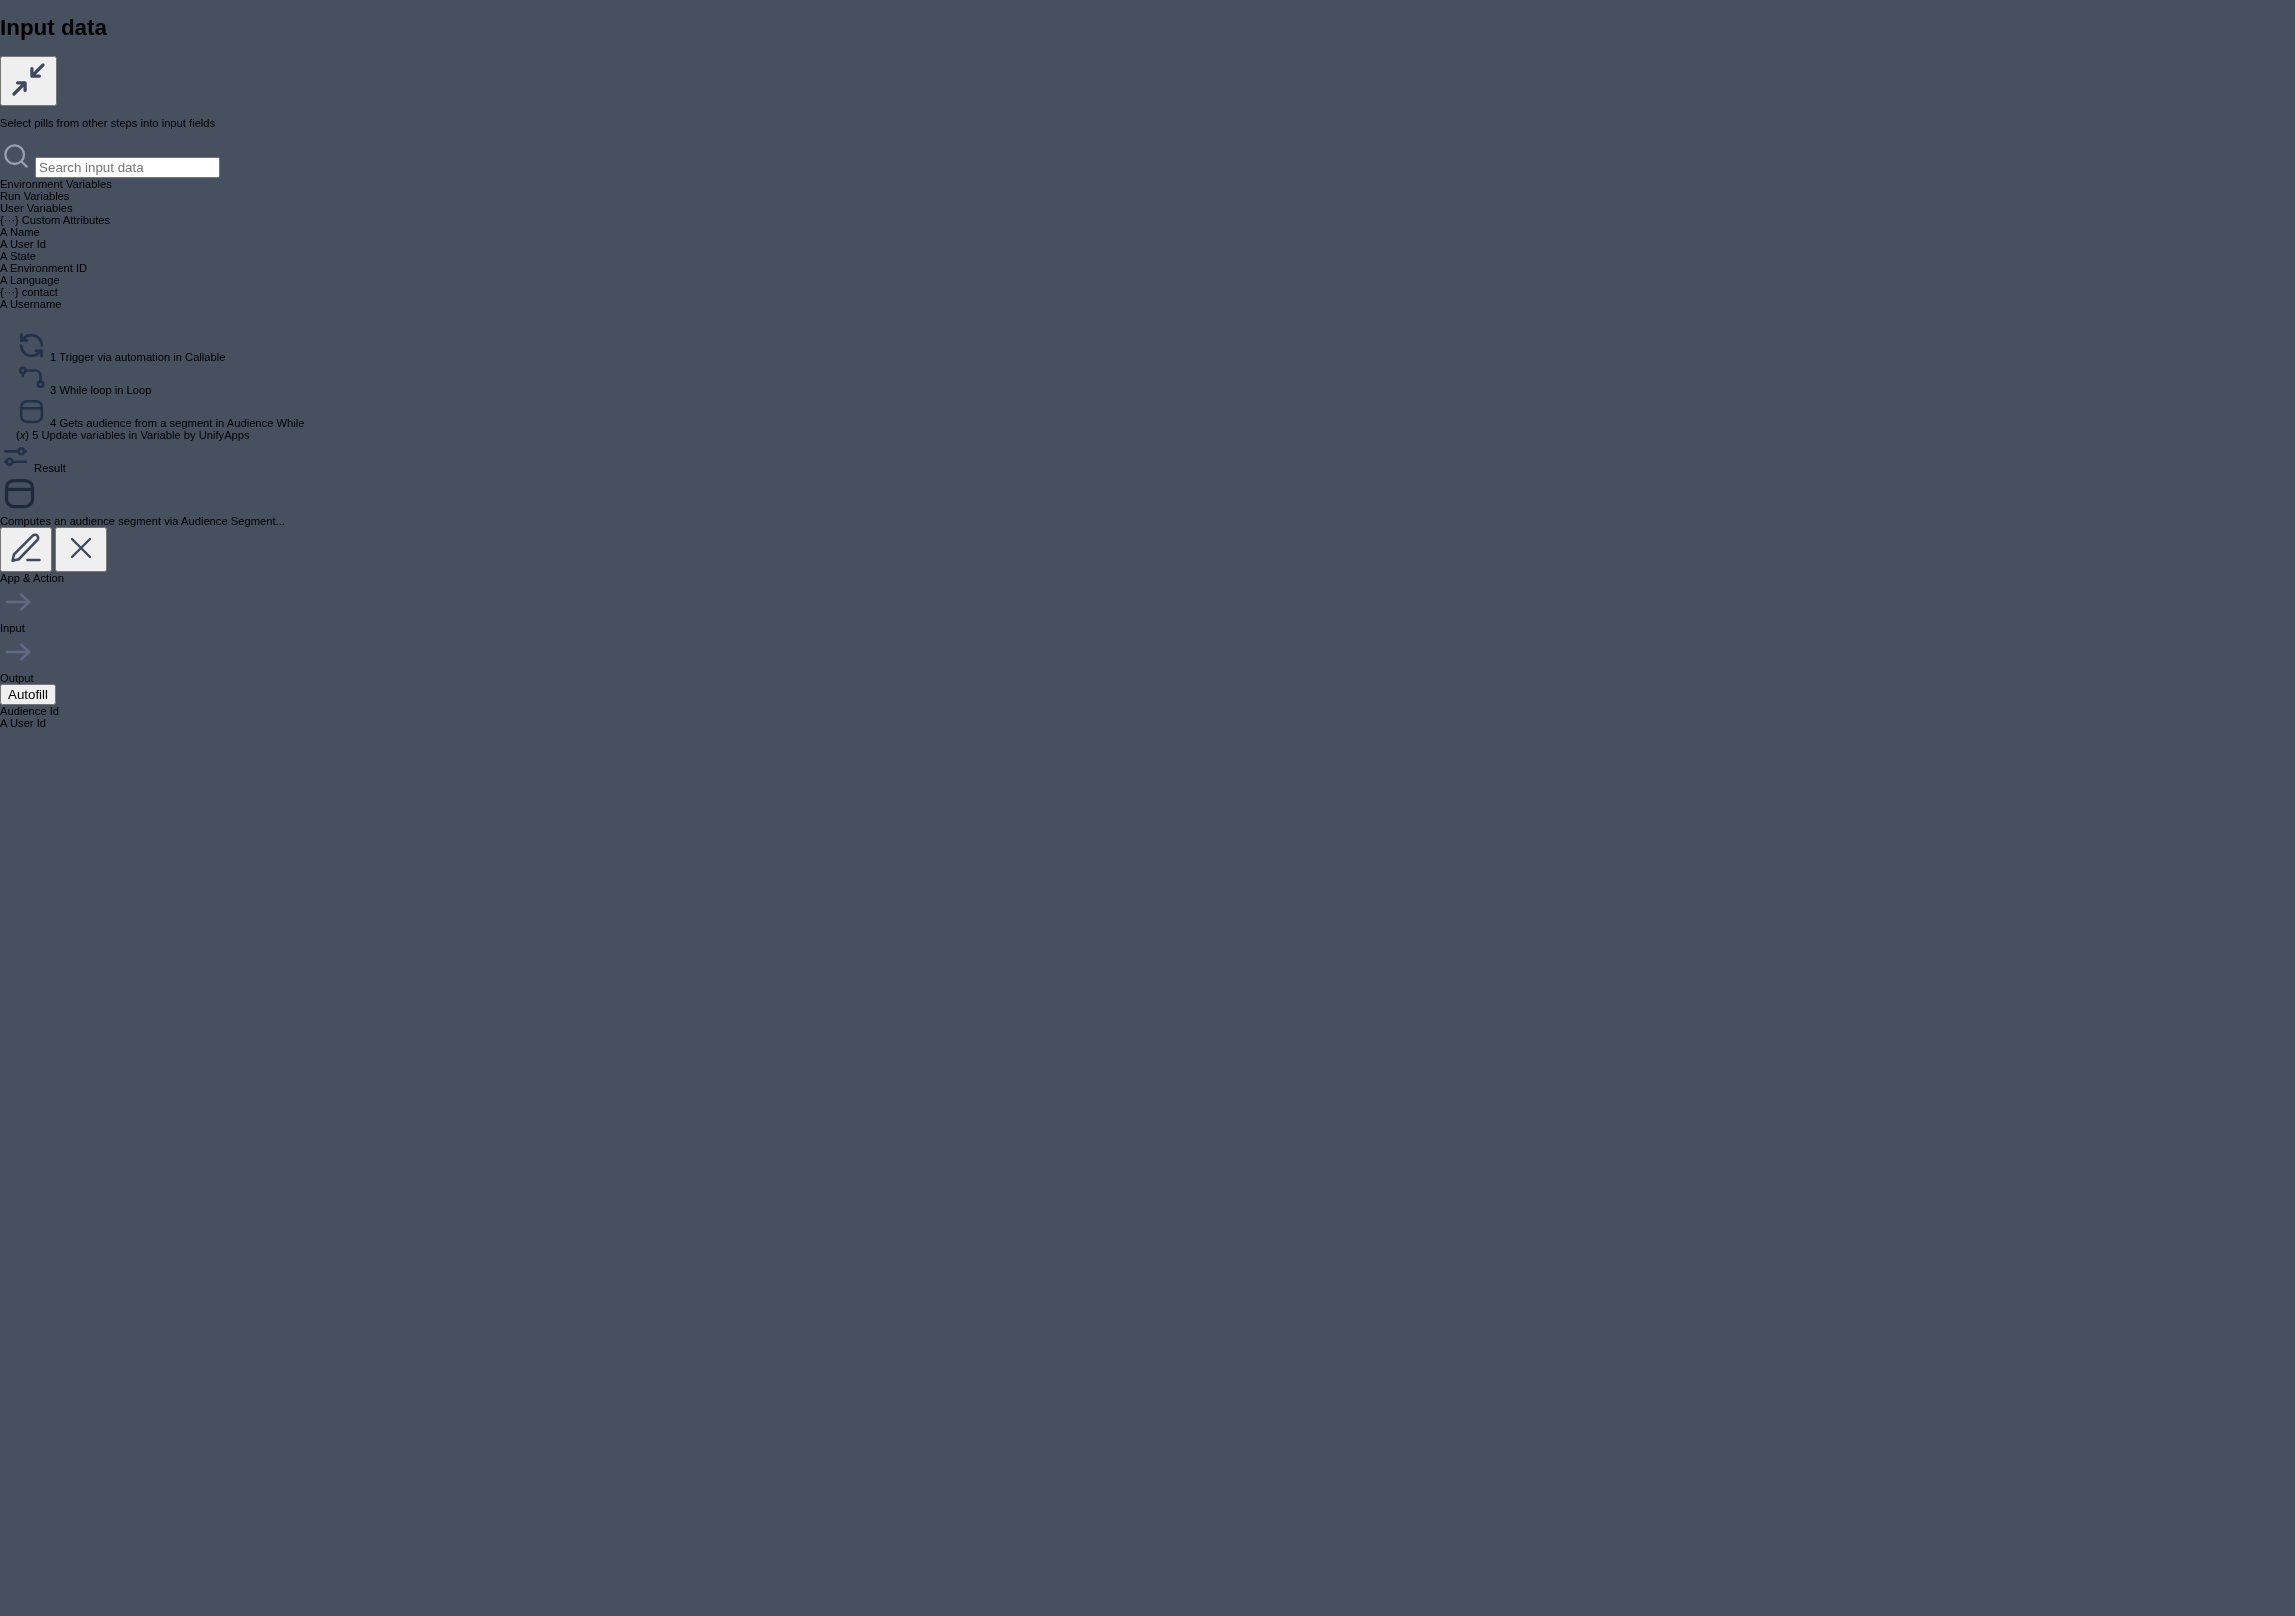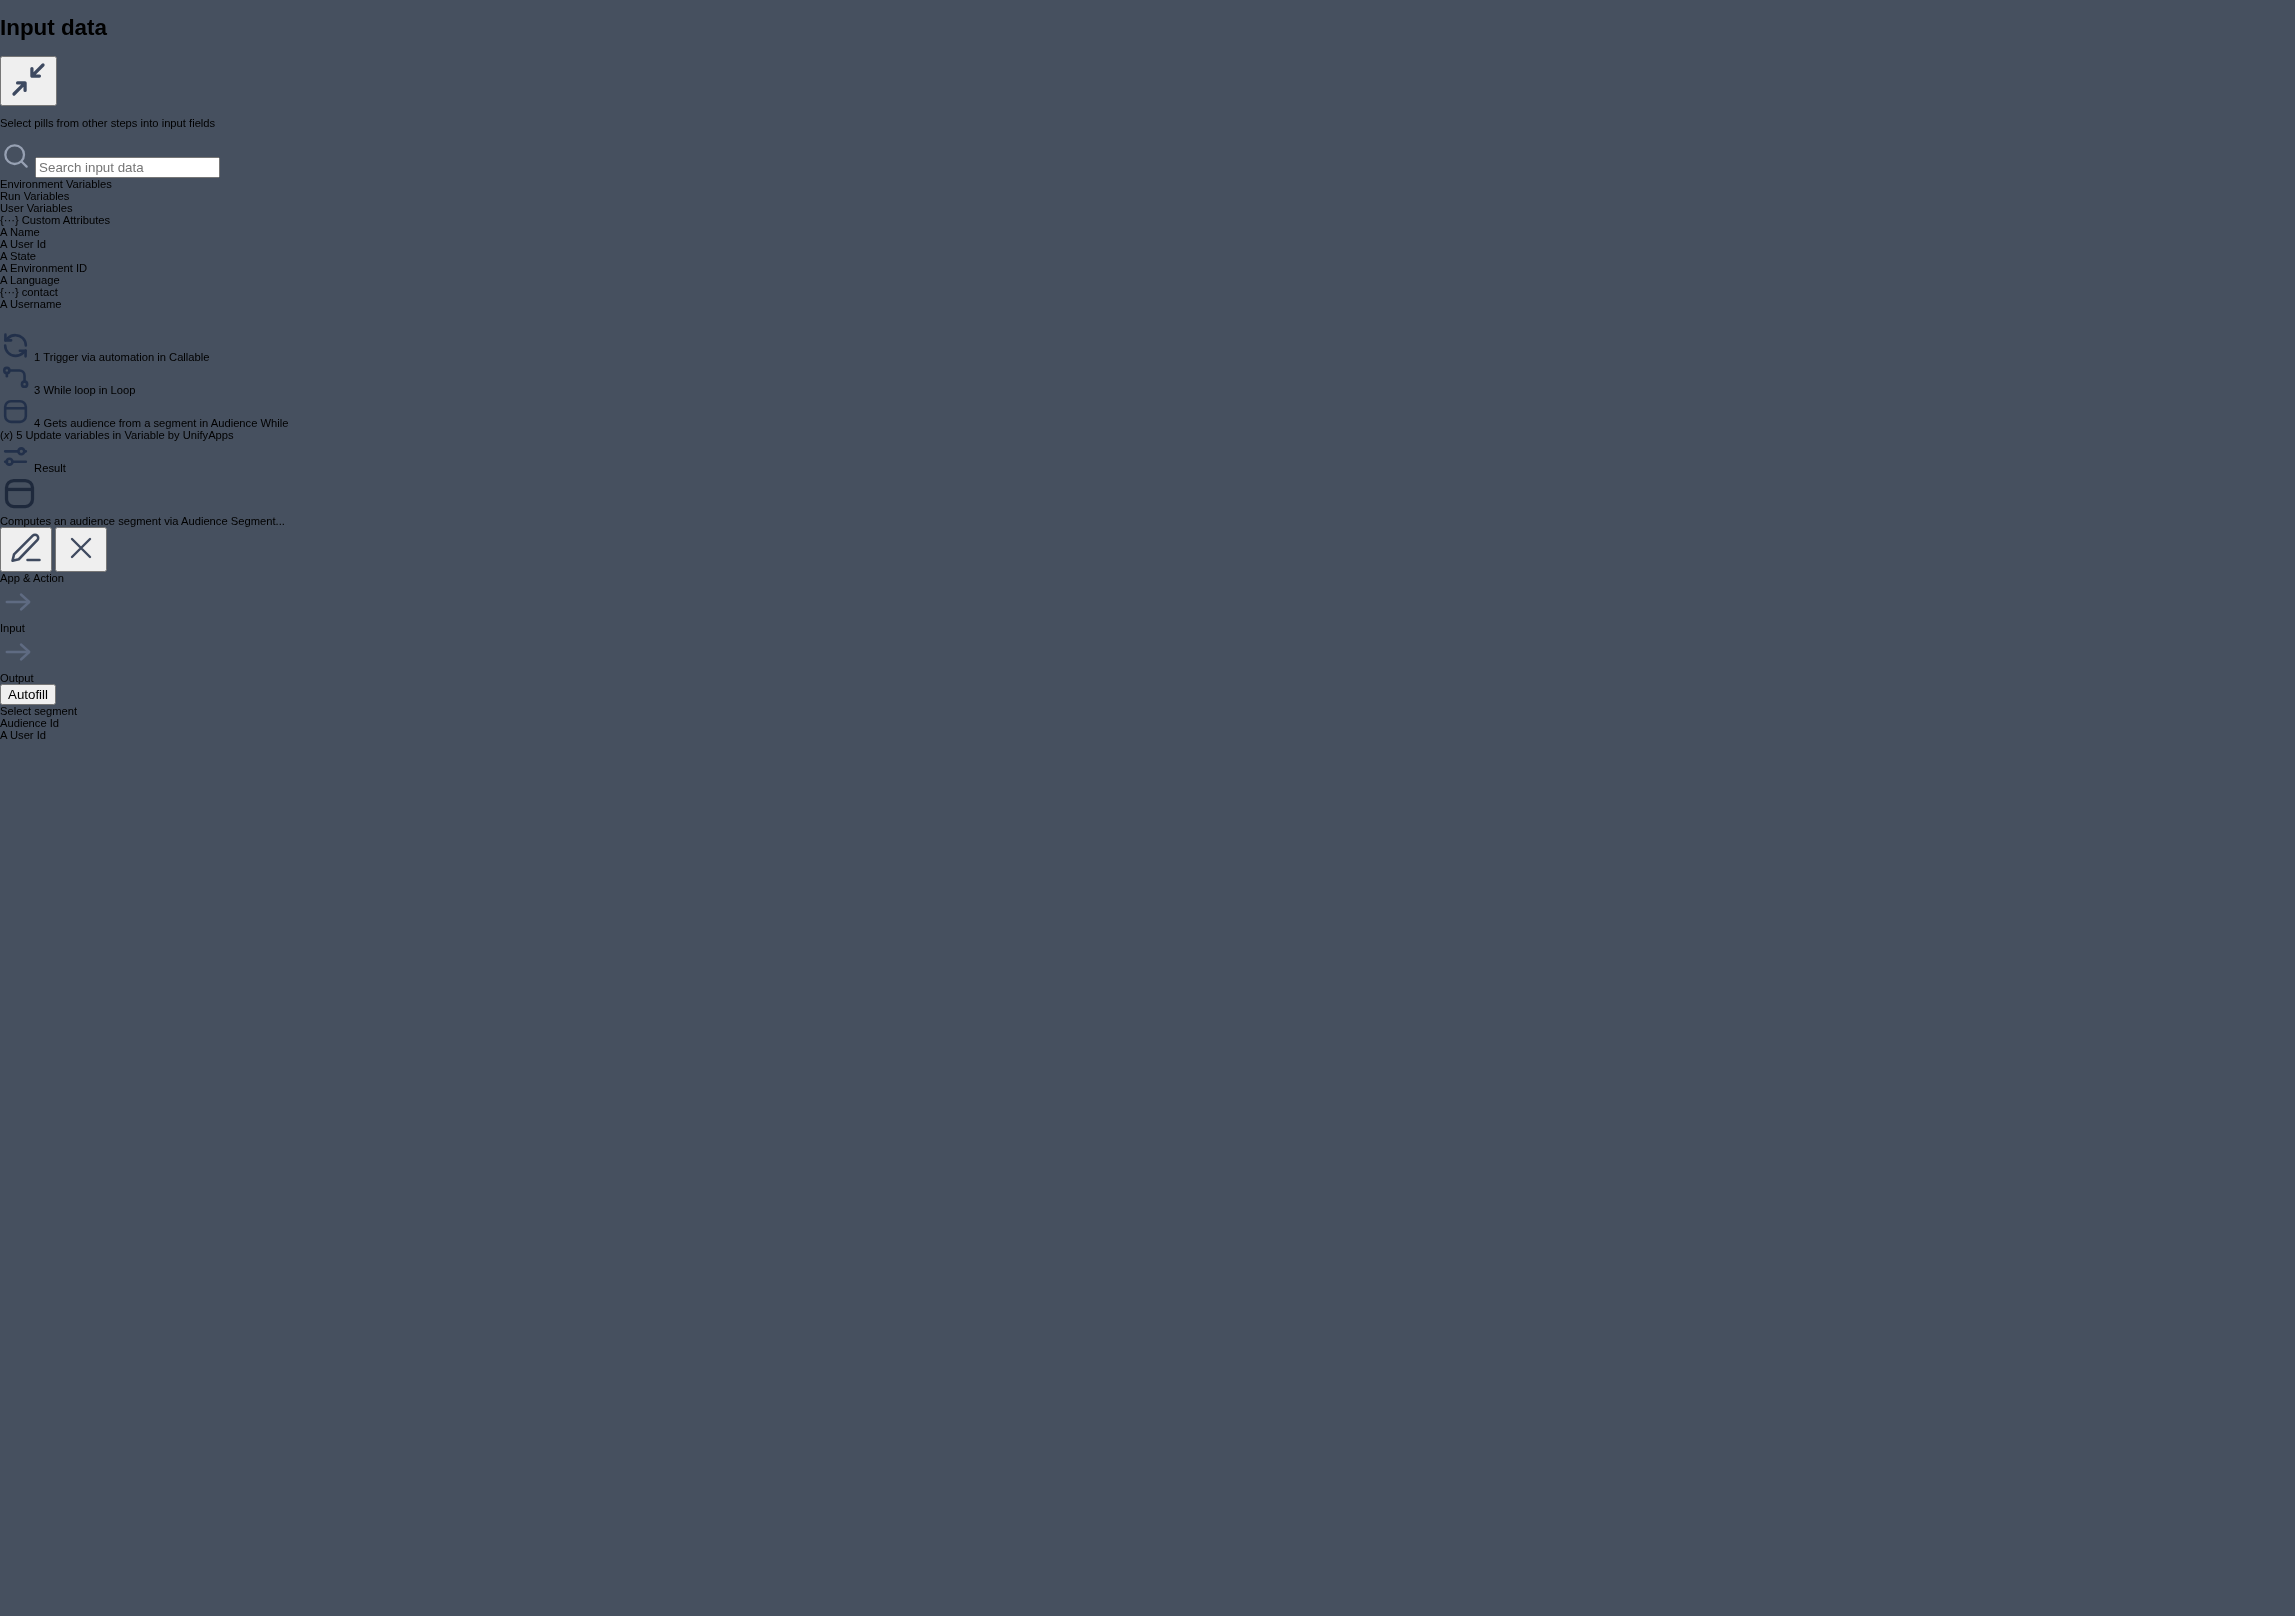--- a/index.html
+++ b/index.html
@@ -158,21 +158,21 @@
           <span class="caret-sm-r"></span>
           <span class="obj-glyph">{···}</span>
           <span>contact</span>
         </span></div>
 
         <div class="pill-row"><span class="pill">
           <span class="a-icon">A</span>
           <span>Username</span>
         </span></div>
 
-        <div style="margin-top:19.6px;">
+        <div style="margin-top:19.6px;padding-left:16px;">
           <div class="step-row">
             <span class="caret-r"></span>
             <span class="step-pill">
               <span class="step-left">
                 <span>
                   <svg width="31" height="31" viewBox="0 0 24 24" fill="none" stroke="#22304a" stroke-width="2" stroke-linecap="round" stroke-linejoin="round">
                     <path d="M20 12a8 8 0 0 0-8-8 8.6 8.6 0 0 0-6 2.4L4.2 8"></path>
                       <path d="M4.2 3.6v4.4h4.4"></path>
                     <path d="M4 12a8 8 0 0 0 8 8 8.6 8.6 0 0 0 6-2.4l1.8-1.6"></path>
                       <path d="M19.8 20.4V16h-4.4"></path>
@@ -302,21 +302,20 @@
           <span>Output</span>
         </div>
       </nav>
 
       <div class="autofill-row">
         <button class="autofill">Autofill</button>
       </div>
 
       <div class="content">
 
-        <div class="field-label">Select segment</div>
 
         <div class="field-label label-2">Audience Id</div>
         <div class="focus-input">
           <span class="a-icon">A</span>
           <span class="token-pill">User Id</span>
         </div>
 
       </div>
     </main>
 

